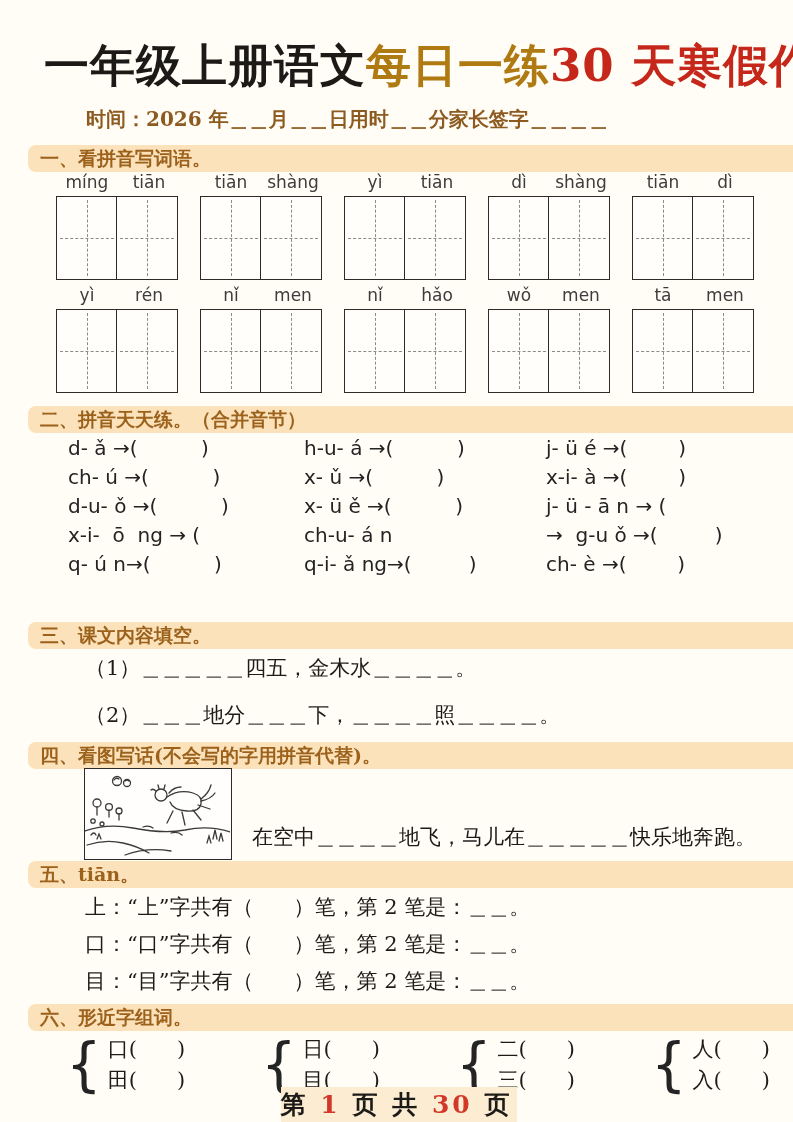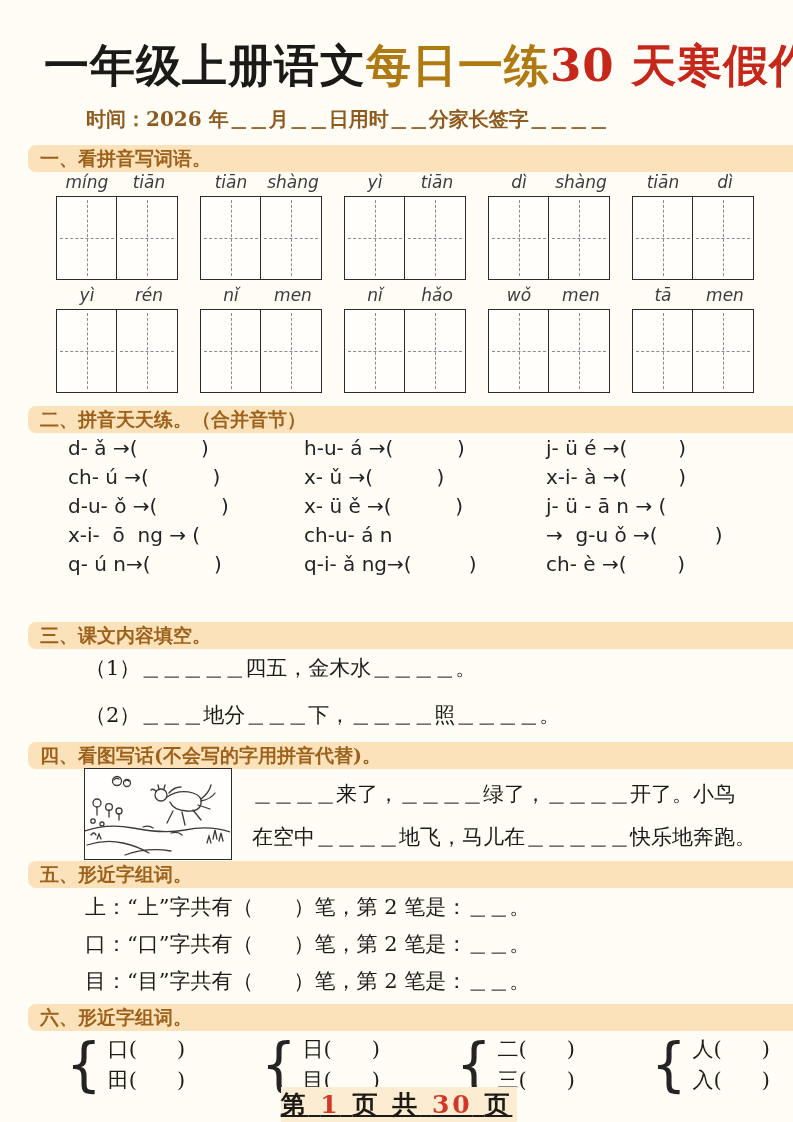--- a/index.html
+++ b/index.html
@@ -25,21 +25,21 @@
     position:absolute;left:28px;right:0;height:27px;
     background:#fbe2bb;border-radius:8px 0 0 8px;
   }
   .sec-title{
     position:absolute;left:40px;font-size:19px;font-weight:700;
     color:#9c621c;line-height:27px;white-space:pre;
   }
   
   .word-row{position:absolute;left:56px;width:700px;display:flex;justify-content:space-between;}
   .wb{display:flex;flex-direction:column;}
-  .pinyins{display:flex;margin-bottom:4px;font-family:"DejaVu Sans","Liberation Sans",sans-serif;font-style:italic;}
+  .pinyins{display:flex;margin-bottom:4px;font-family:"DejaVu Sans","Liberation Sans",sans-serif;}
   .pinyins span{width:62px;text-align:center;font-size:17px;color:#3c3c3c;}
   .pair{display:flex;}
   .cell{width:62px;height:84px;border:1.6px solid #2d2b28;background:#fffefb;position:relative;box-sizing:border-box;}
   .cell + .cell{margin-left:-1.6px;}
   .cell::before{content:"";position:absolute;left:50%;top:3px;bottom:3px;border-left:1.4px dashed #8b8b8b;}
   .cell::after{content:"";position:absolute;top:50%;left:3px;right:3px;border-top:1.4px dashed #8b8b8b;}
   
   .s2-grid{
     position:absolute;top:437px;left:68px;width:712px;
     display:grid;grid-template-columns:236px 242px 224px;row-gap:6px;
@@ -55,21 +55,21 @@
   
   .s6-row{position:absolute;top:1034px;left:66px;width:704px;display:flex;justify-content:space-between;}
   .s6-group{display:flex;align-items:center;}
   .brace{font-size:56px;font-weight:400;color:#242424;line-height:60px;margin-right:6px;
          font-family:"DejaVu Sans","Liberation Sans",sans-serif;transform:scaleY(1.05);}
   .s6-col div{font-size:21px;line-height:31px;white-space:pre;}
   
   .footer-band{position:absolute;top:1087px;left:281px;width:236px;height:35px;background:#fcecd2;}
   .footer{
     position:absolute;top:1088px;left:0;width:100%;text-align:center;
-    font-size:25px;font-weight:800;color:#1d1b18;letter-spacing:3px;text-decoration:underline;
+    font-size:25px;font-weight:800;color:#1d1b18;letter-spacing:3px;
   }
   .footer .red{color:#d2382a;}
 </style>
 </head>
 <body>
 
 <div class="page">
 
   <div class="title">
     <span class="t-black">一年级上册语文</span><span class="t-gold">每日一练</span><span class="t-red">30 天寒假作业</span>
@@ -241,25 +241,24 @@
       <circle cx="76" cy="26" r="6"></circle>
       <path d="M71,22 q-3,-3 -5,-1 M74,20 l-1,-4 M79,20 l1,-4"></path>
       <path d="M82,28 q12,-8 26,-4 q10,3 8,11 q-2,8 -14,7 q-14,-1 -17,-9"></path>
       <path d="M84,24 q5,-6 12,-6"></path>
       <path d="M88,42 l-6,12 M97,43 l3,13 M108,41 l8,10 M113,36 l12,4"></path>
       <path d="M116,30 q8,-6 10,-14 M116,32 q10,-2 14,-8"></path>
 
       <path d="M128,70 l2,-9 l2,9 M134,72 l2,-8 l2,8 M122,74 l2,-7 l2,7"></path>
     </svg>
   </div>
-  <div class="line" style="top:780px;left:252px">＿＿＿＿来了，＿＿＿＿绿了，＿＿＿＿开了。小鸟</div>
   <div class="line" style="top:823px;left:252px">在空中＿＿＿＿地飞，马儿在＿＿＿＿＿快乐地奔跑。</div>
 
   <div class="band" style="top:861px"></div>
-  <div class="sec-title" style="top:861px">五、形近字组词。</div>
+  <div class="sec-title" style="top:861px">五、tiān。</div>
   <div class="line" style="top:893px">上：“上”字共有（      ）笔，第 2 笔是：＿＿。</div>
   <div class="line" style="top:930px">口：“口”字共有（      ）笔，第 2 笔是：＿＿。</div>
   <div class="line" style="top:967px">目：“目”字共有（      ）笔，第 2 笔是：＿＿。</div>
 
   <div class="band" style="top:1004px"></div>
   <div class="sec-title" style="top:1004px">六、形近字组词。</div>
   <div class="s6-row">
     <div class="s6-group">
       <span class="brace">{</span>
       <div class="s6-col">

